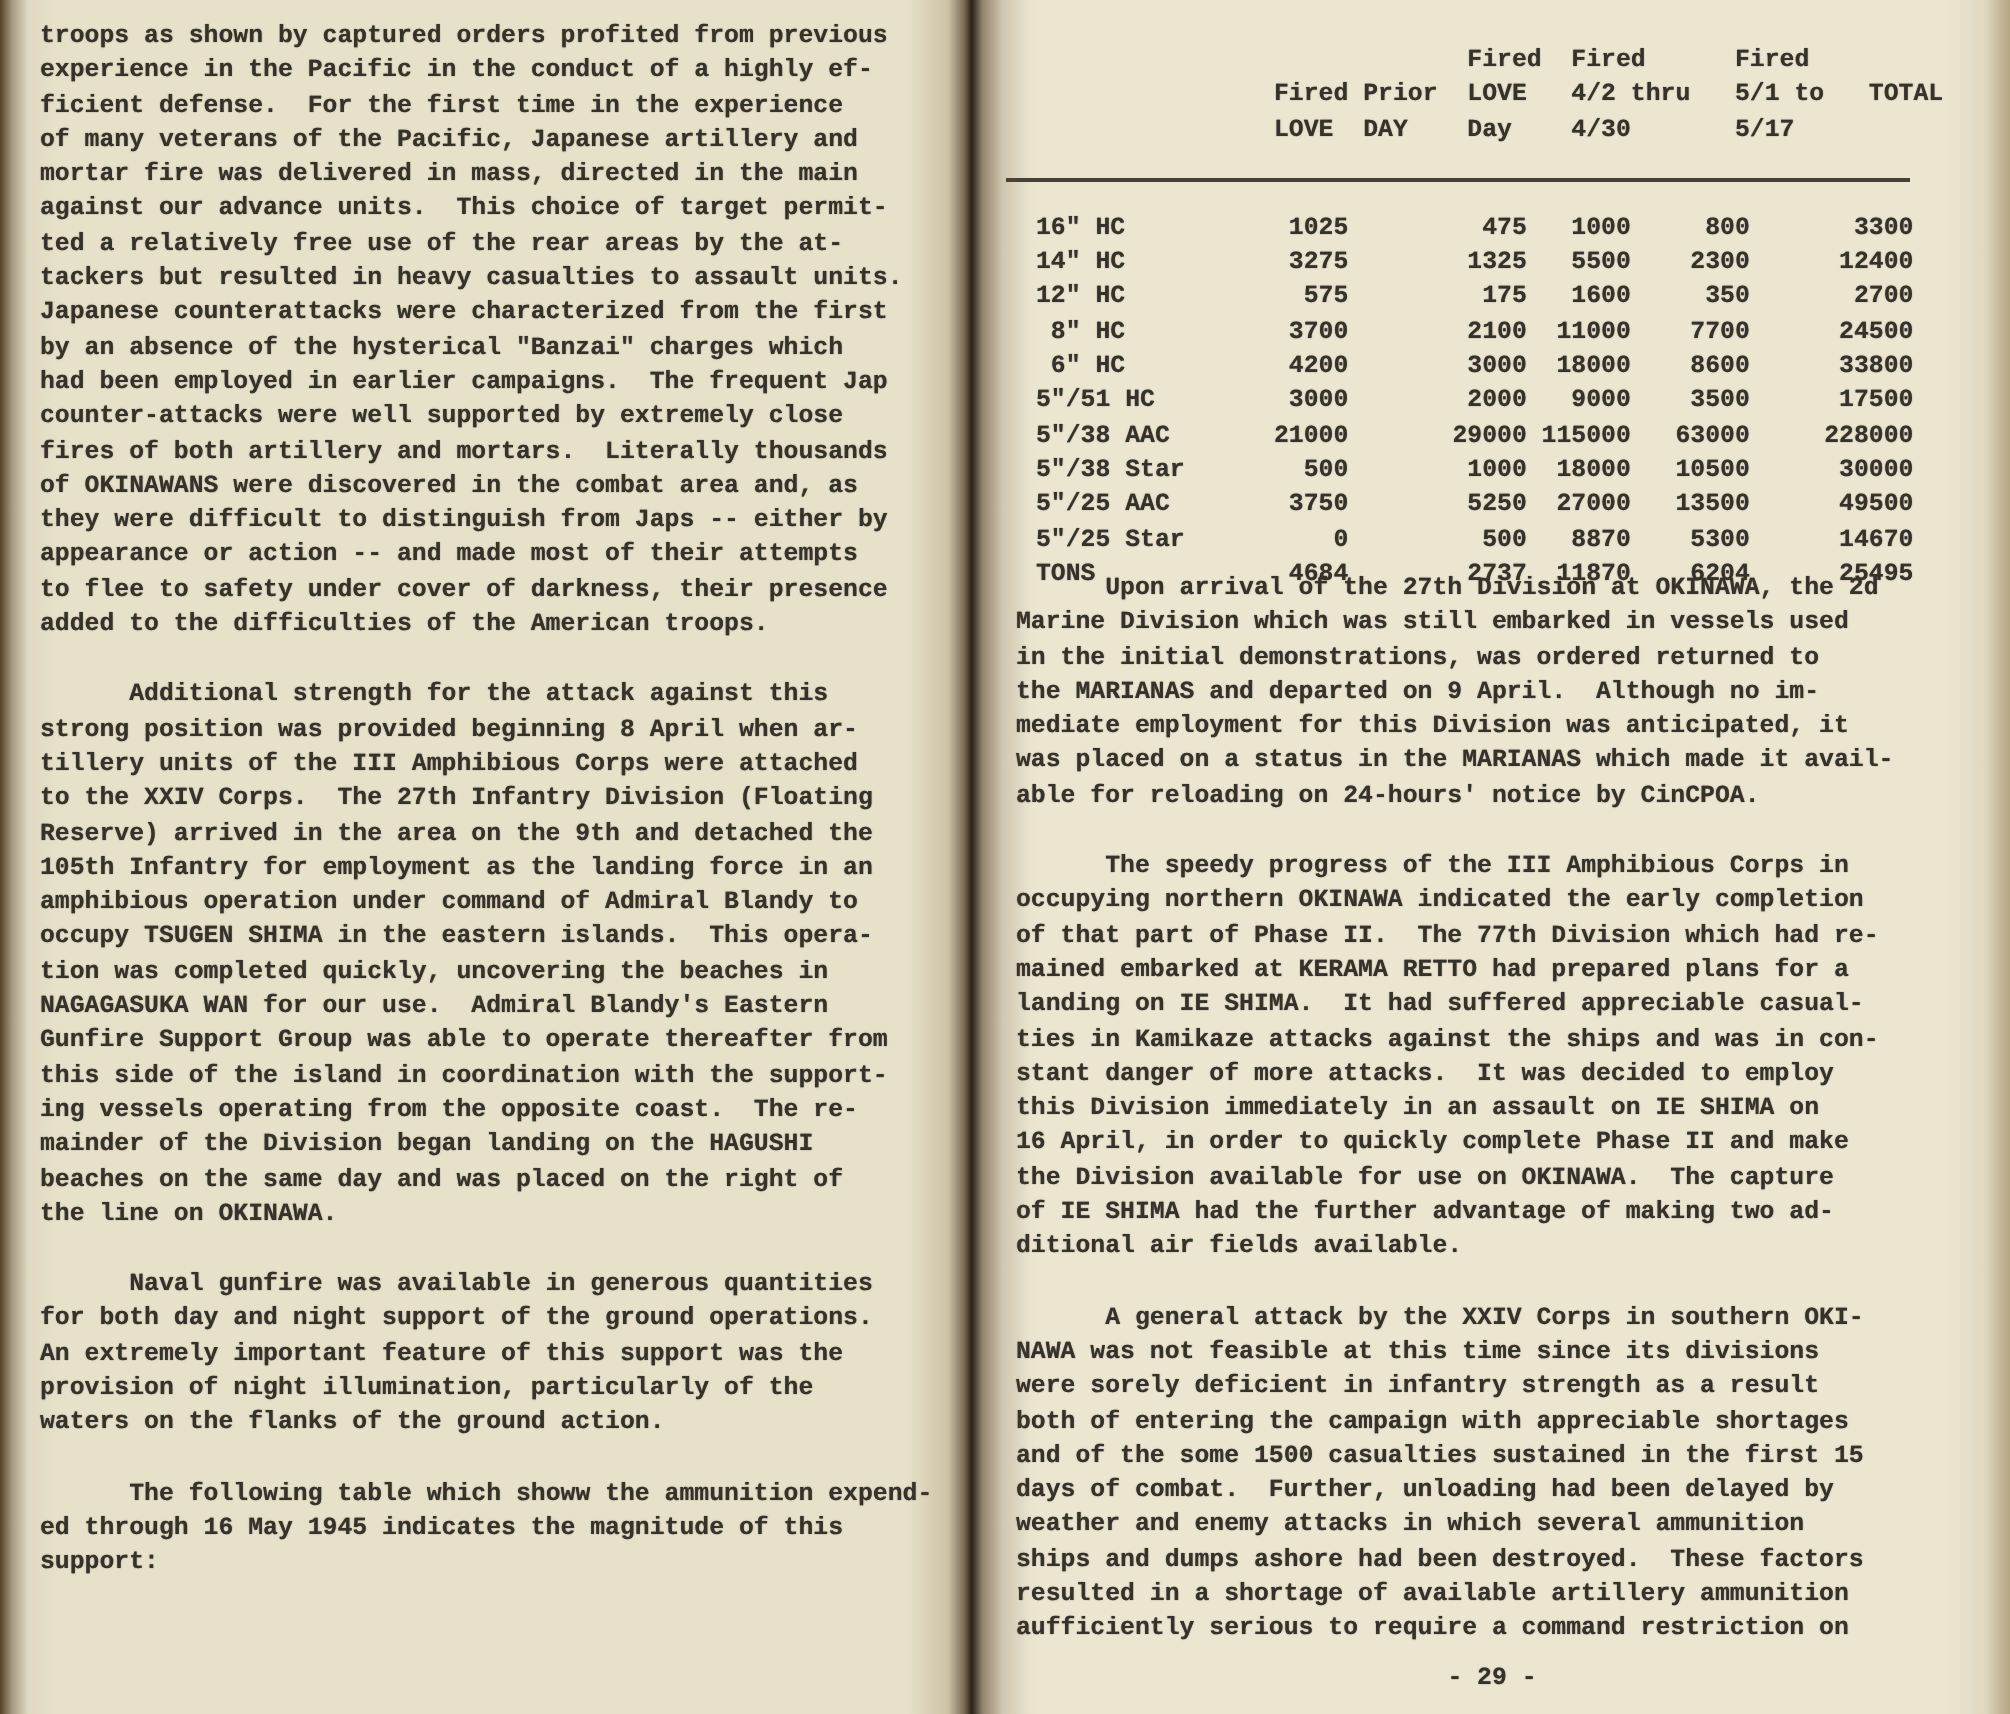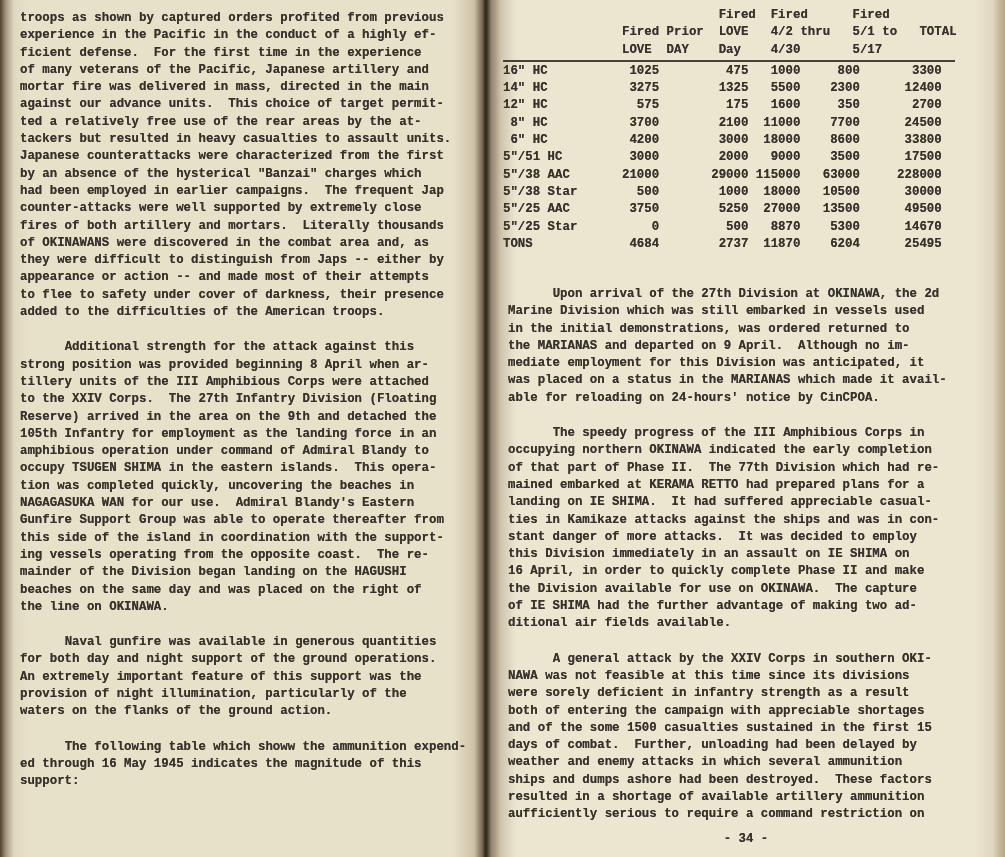--- a/index.html
+++ b/index.html
@@ -18,21 +18,21 @@
                 background-image:linear-gradient(90deg, rgba(90,70,40,0.14) 0%, rgba(90,70,40,0) 6%, rgba(90,70,40,0) 94%, rgba(150,130,95,0.25) 100%); }
   .text-block { position:absolute; }
   .left-text  { top:10px; left:20px; width:452px; }
   .right-text { top:286px; left:21px; width:482px; }
   .para { margin:0 0 18px 0; white-space:pre-wrap; }
   .para:last-child { margin-bottom:16px; }
   .page-number { position:absolute; left:0; width:100%; text-align:center; }
   .page-number.n28 { top:815px; }
   .page-number.n29 { top:831px; }
   .ammo-table { position:absolute; top:7px; left:16px; width:470px; }
-  .ammo-table pre { margin:0; font:inherit; line-height:17.3px; white-space:pre; }
+  .ammo-table pre { margin:15px; font:inherit; line-height:17.3px; white-space:pre; }
   .header-rule { width:452px; height:0; border-top:2px solid #454138; margin:1px 0 1px 0; }
   .gutter {
     position:absolute; top:0; left:453px; width:62px; height:857px; pointer-events:none;
     background:linear-gradient(90deg,
       rgba(110,85,50,0) 0%, rgba(110,85,50,0.22) 34%, rgba(60,42,22,0.65) 47%,
       rgba(25,16,8,0.92) 53%, rgba(80,58,32,0.50) 62%, rgba(110,85,50,0.14) 78%,
       rgba(110,85,50,0) 100%);
   }
   .edge-left {
     position:absolute; top:0; left:0; width:14px; height:857px; pointer-events:none;
@@ -137,20 +137,20 @@
 NAWA was not feasible at this time since its divisions
 were sorely deficient in infantry strength as a result
 both of entering the campaign with appreciable shortages
 and of the some 1500 casualties sustained in the first 15
 days of combat.  Further, unloading had been delayed by
 weather and enemy attacks in which several ammunition
 ships and dumps ashore had been destroyed.  These factors
 resulted in a shortage of available artillery ammunition
 aufficiently serious to require a command restriction on</p>
     </div>
-    <div class="page-number n29">- 34 -</div>
+    <div class="page-number n29">- 29 -</div>
   </div>
 
   <div class="gutter"></div>
   <div class="edge-left"></div>
   <div class="edge-right"></div>
 
 </div>
 
 </body></html>

